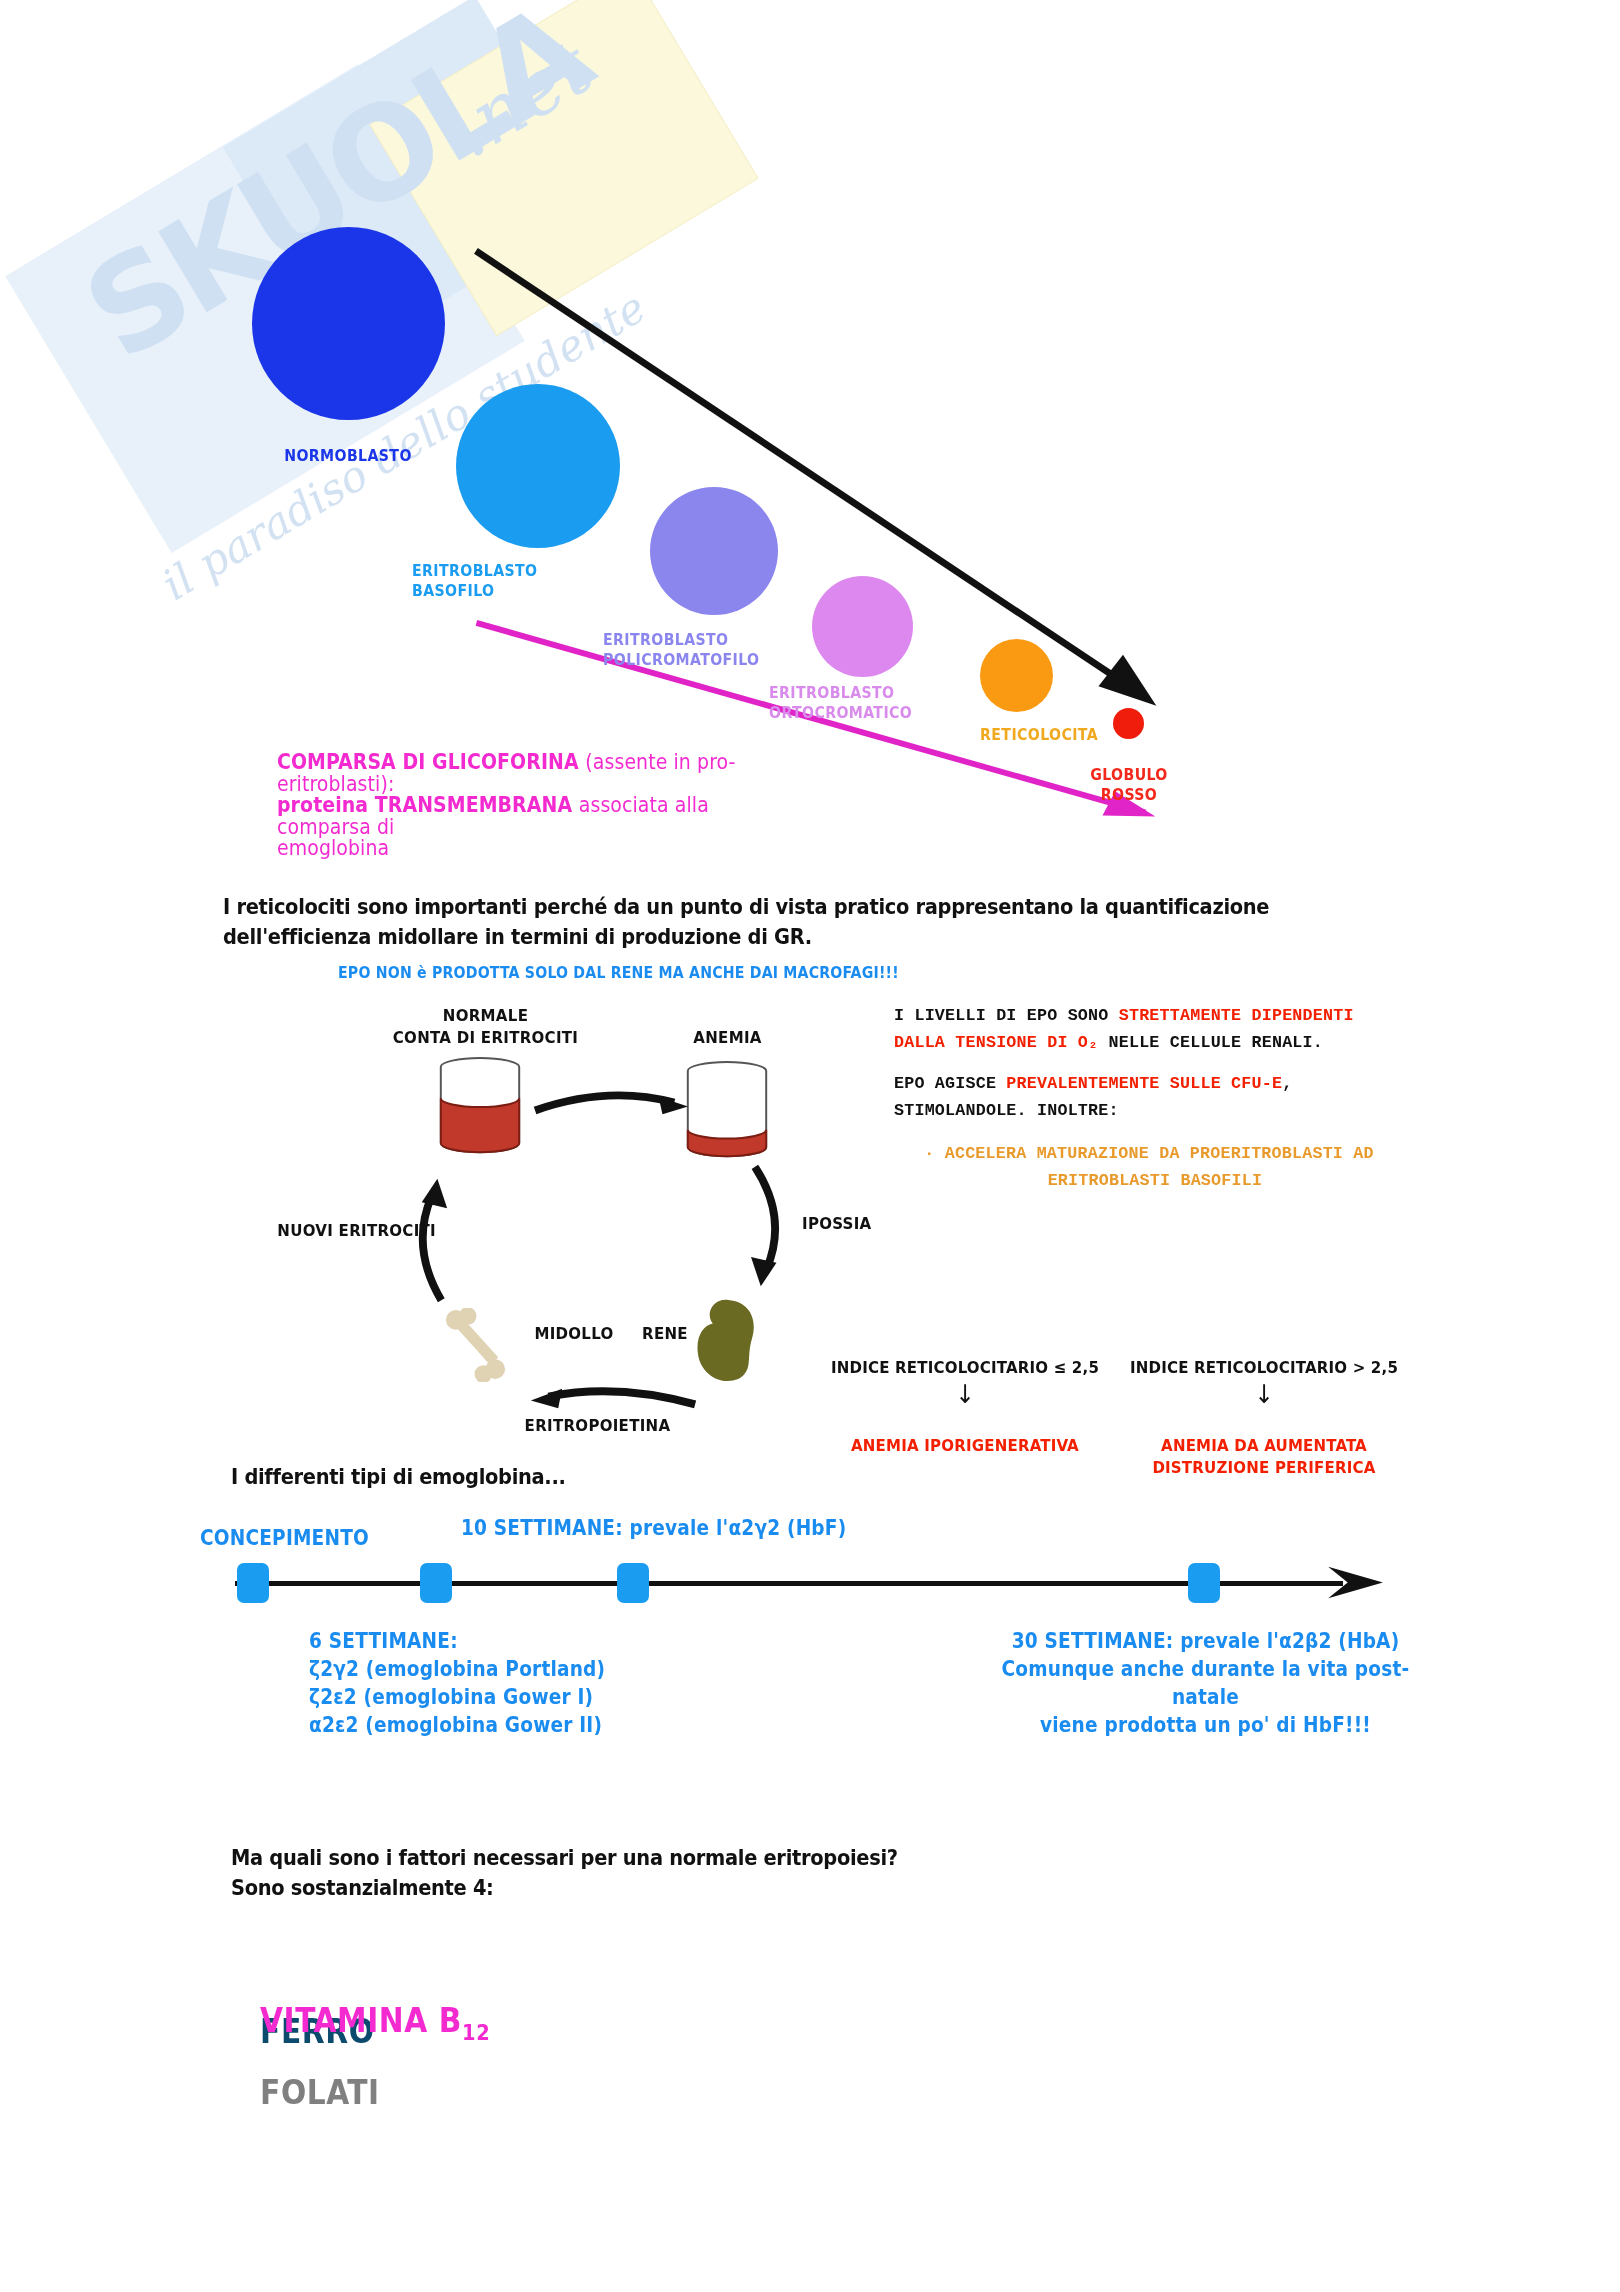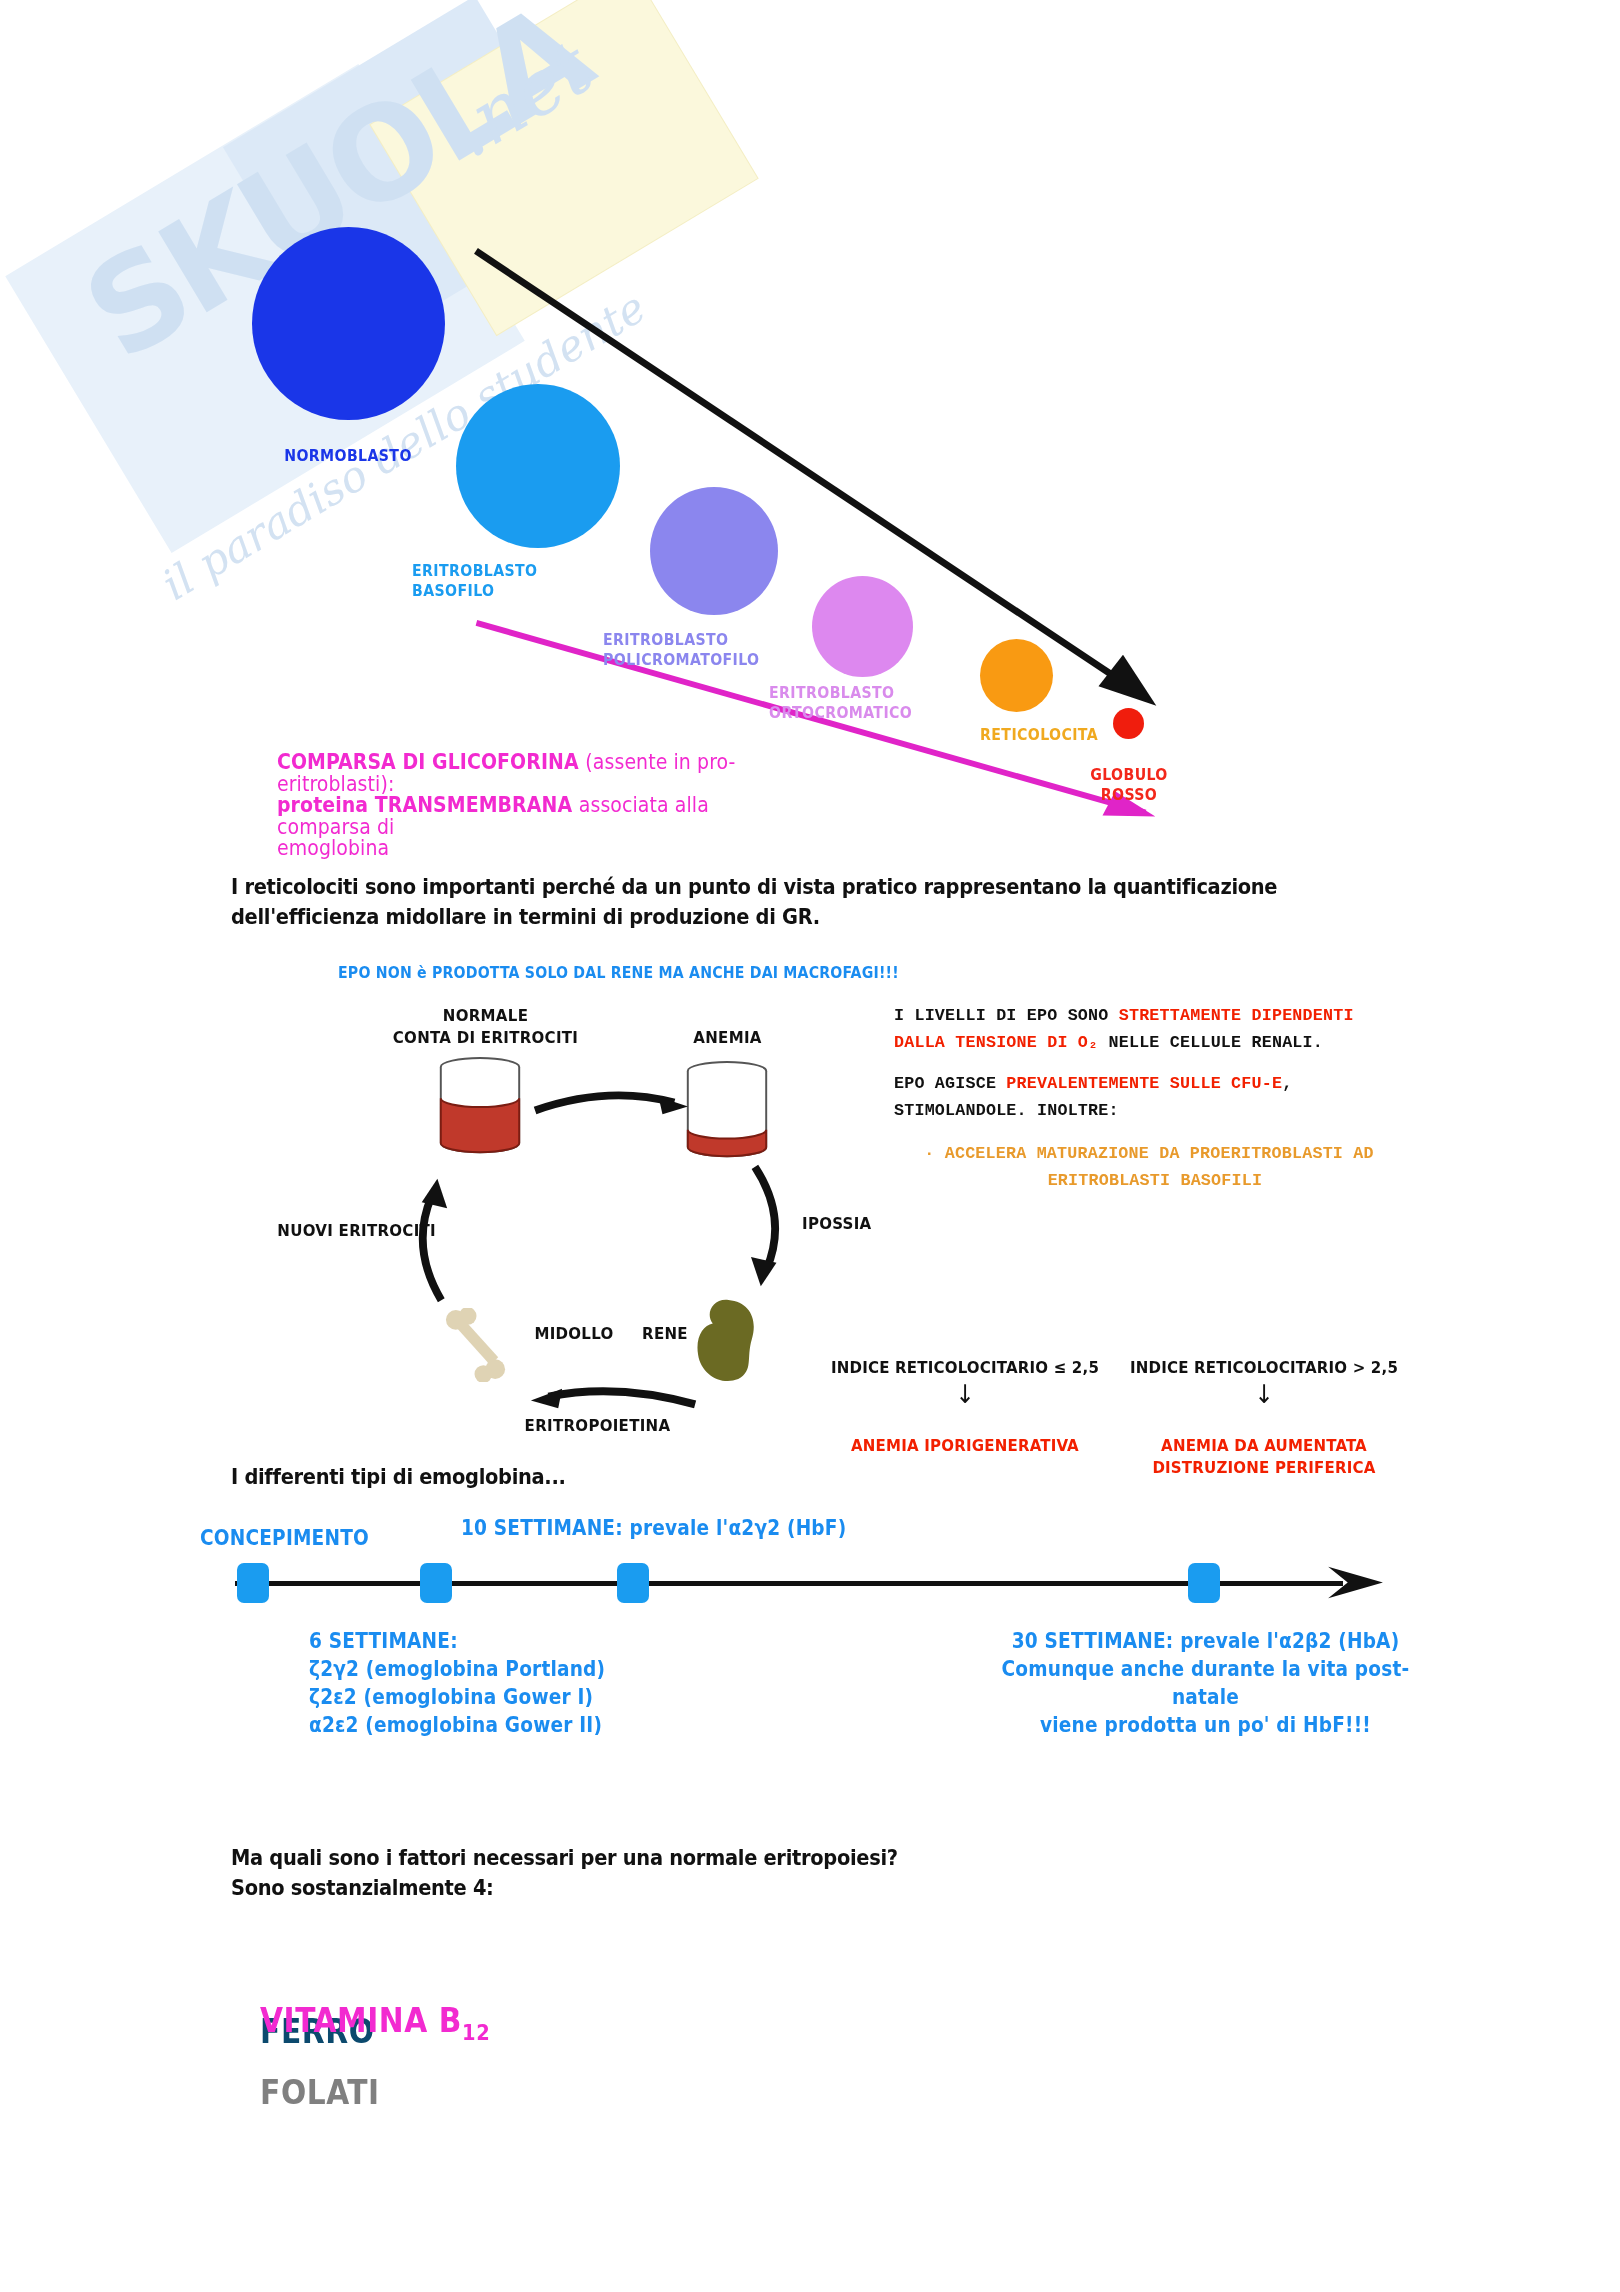--- a/index.html
+++ b/index.html
@@ -181,21 +181,21 @@
     <div class="celllabel" style="left:1070px;top:765px;width:118px;color:#f3271a;">GLOBULO
 ROSSO</div>
 
     <div class="magenta-note">
       <span>COMPARSA DI GLICOFORINA </span><span class="small">(assente in pro-eritroblasti):</span><br>
       <span>proteina TRANSMEMBRANA </span><span class="small">associata alla comparsa di</span><br>
       <span class="small">emoglobina</span>
     </div>
   </div>
 
-  <div class="bodytext" style="left:223px;top:872px;width:1078px;margin-left:8px;">I reticolociti sono importanti perché da un punto di vista pratico rappresentano la quantificazione
+  <div class="bodytext" style="left:223px;top:892px;width:1078px;">I reticolociti sono importanti perché da un punto di vista pratico rappresentano la quantificazione
 dell'efficienza midollare in termini di produzione di GR.</div>
 
   <div class="epo-head">EPO NON è PRODOTTA SOLO DAL RENE MA ANCHE DAI MACROFAGI!!!</div>
 
   <div>
 
     <svg style="position:absolute;left:431px;top:1057px;width:98px;height:108px;" viewBox="0 0 100 110">
       <ellipse cx="50" cy="10" rx="40" ry="9" fill="#fff" stroke="#555" stroke-width="2"></ellipse>
       <path d="M10 10 L10 88 A40 9 0 0 0 90 88 L90 10" fill="#fff" stroke="#555" stroke-width="2"></path>
       <path d="M10 42 L10 88 A40 9 0 0 0 90 88 L90 42 A40 9 0 0 1 10 42 Z" fill="#c0392b" stroke="#7b1d12" stroke-width="2"></path>

